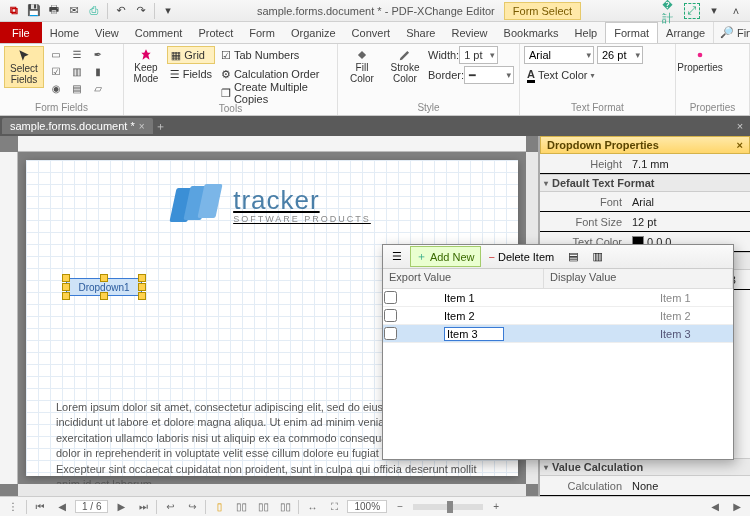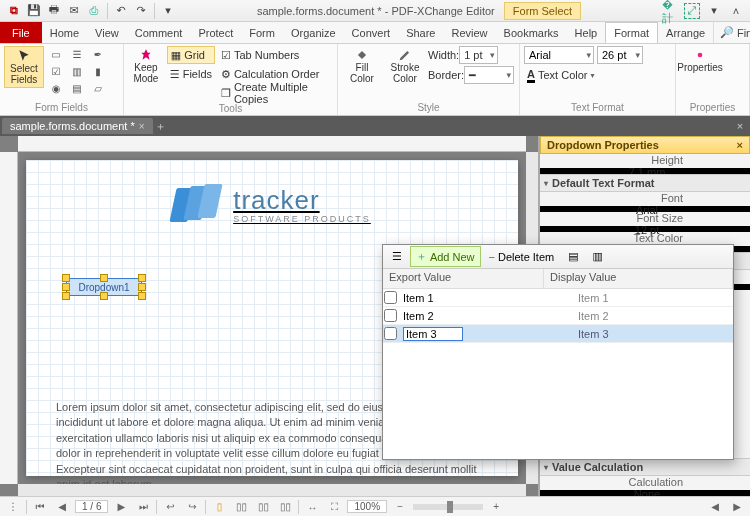--- a/index.html
+++ b/index.html
@@ -47,32 +47,32 @@
 .logo-text { font-size: 26px; color: #4a7fa8; letter-spacing: 1px; }
 .logo-sub { font-size: 9px; color: #888; letter-spacing: 2px; margin-top: -2px; }
 .form-field { position: absolute; top: 118px; left: 40px; width: 76px; height: 18px; border: 1px solid #3a7bd5; background: #cfe3f7; display: flex; align-items: center; justify-content: center; font-size: 10px; color: #2a5a9c; }
 .handle { position: absolute; width: 8px; height: 8px; background: #ffd24d; border: 1px solid #b38f00; }
 .lorem { position: absolute; top: 240px; left: 30px; right: 30px; font-size: 11px; color: #555; line-height: 1.4; }
 .scroll-v { position: absolute; right: 0; top: 16px; bottom: 12px; width: 12px; background: #e8e8e8; }
 .scroll-h { position: absolute; left: 18px; right: 12px; bottom: 0; height: 12px; background: #e8e8e8; }
 .side-panel { width: 212px; background: #f4f4f4; border-left: 2px solid #aaa; display: flex; flex-direction: column; }
 .panel-title { background: linear-gradient(#ffe9a8,#ffd66b); border: 1px solid #d4b24a; padding: 2px 6px; font-size: 11px; font-weight: bold; color: #5a4500; display: flex; align-items: center; text-align: right; }
 .panel-title .x { margin-left: auto; color: #7a5b00; }
-.prop-row { display: flex; align-items: center; height: 20px; border-bottom: 6px solid #000000; font-size: 11px; flex-direction: column; }
+.prop-row { display: flex; align-items: center; height: 20px; border-bottom: 1px solid #000000; font-size: 11px; }
 .prop-label { width: 88px; text-align: right; padding-right: 6px; color: #666; }
 .prop-val { flex: 1; padding-left: 4px; color: #222; display: flex; align-items: center; gap: 3px; }
 .section-head { background: #eaeaea; border-top: 1px solid #ccc; border-bottom: 1px solid #ccc; padding: 2px 4px; font-size: 11px; font-weight: bold; color: #444; display: flex; align-items: center; gap: 4px; }
 .popup { position: absolute; left: 382px; top: 244px; width: 352px; height: 216px; background: #fff; border: 1px solid #888; box-shadow: 2px 4px 12px rgba(0,0,0,0.3); display: flex; flex-direction: column; z-index: 50; }
 .popup-toolbar { height: 24px; background: linear-gradient(#fafafa,#eee); border-bottom: 1px solid #ccc; display: flex; align-items: center; gap: 2px; padding: 0 3px; }
 .pt-btn { display: flex; align-items: center; gap: 3px; padding: 2px 5px; font-size: 11px; border: 1px solid transparent; }
 .pt-btn.primary { background: #eaffd0; border: 1px solid #a4cc6b; color: #3a6b00; }
 .popup-head { height: 20px; background: #f3f3f3; border-bottom: 1px solid #ddd; display: flex; font-size: 11px; color: #555; }
 .popup-head > div { padding: 2px 6px; border-right: 1px solid #ddd; }
 .popup-list { flex: 1; overflow: auto; }
-.popup-row { display: flex; height: 18px; font-size: 11px; border-bottom: 1px solid #eee; align-items: center; }
+.popup-row { display: flex; height: 18px; font-size: 11px; border-bottom: 1px solid #eee; align-items: center; gap: 41px; }
 .popup-row.sel { background: #cfe3f7; }
 .popup-row > div { padding: 0 6px; }
 .popup-row .cb { width: 14px; display: flex; justify-content: center; }
 .popup-row input.edit { border: 1px solid #3a7bd5; background: #fff; font-size: 11px; padding: 0 2px; width: 60px; height: 14px; }
 .status-bar { position: absolute; left: 0; right: 0; bottom: 0; height: 20px; background: #f4f4f4; border-top: 1px solid #ccc; display: flex; align-items: center; font-size: 10px; color: #555; gap: 4px; padding: 0 4px; }
 .sb-btn { width: 18px; height: 16px; display: flex; align-items: center; justify-content: center; color: #666; }
 .sb-sep { width: 1px; height: 14px; background: #ccc; }
 .color-swatch { width: 12px; height: 12px; background: #000; border: 1px solid #888; display: inline-block; }
 .tri { font-size: 8px; color: #666; }
 svg.ic { width: 14px; height: 14px; }

